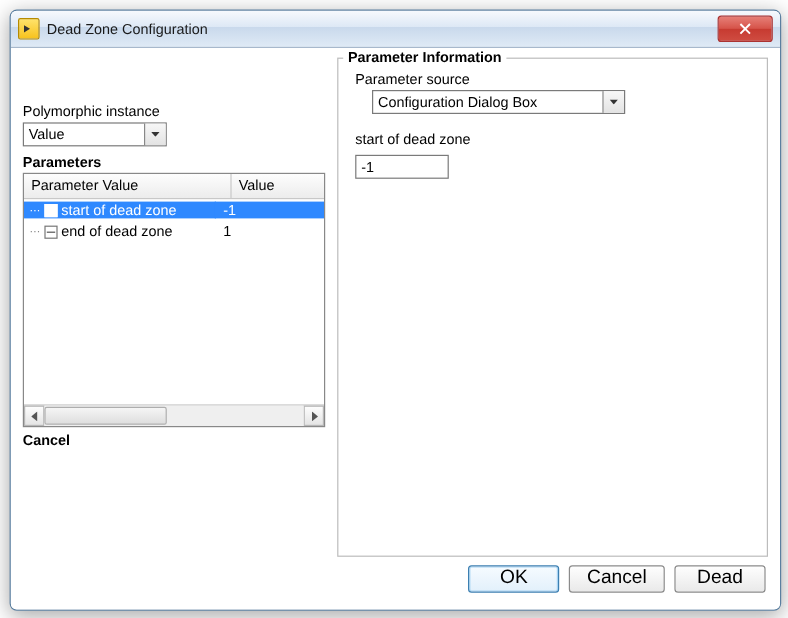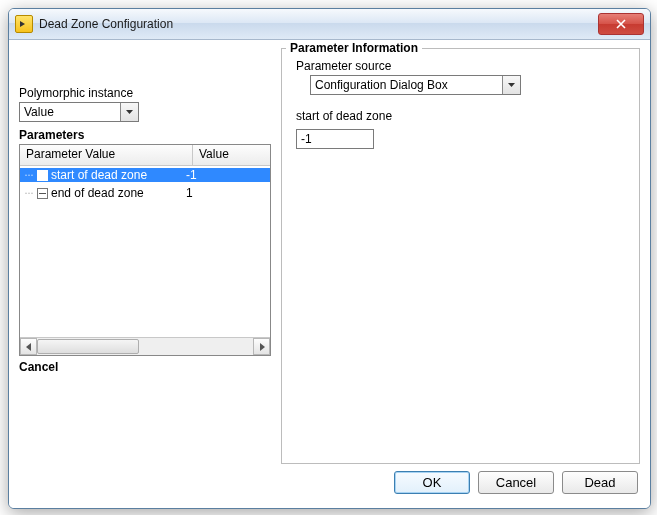--- a/index.html
+++ b/index.html
@@ -275,21 +275,21 @@
     gap: 8px;
     padding-right: 2px;
   }
   .btn {
     min-width: 76px;
     height: 23px;
     border: 1px solid #8b8b8b;
     border-radius: 3px;
     background: linear-gradient(#fefefe,#e9e9e9);
     font-family: inherit;
-    font-size: 13px;
+    font-size: 16px;
     padding: 0 14px;
     cursor: default;
   }
   .btn-default {
     border: 1px solid #3c7fb1;
     box-shadow: 0 0 0 1px #a7d3f3 inset;
     background: linear-gradient(#f6fbff,#e2f0fb);
   }
 </style>
 </head>

